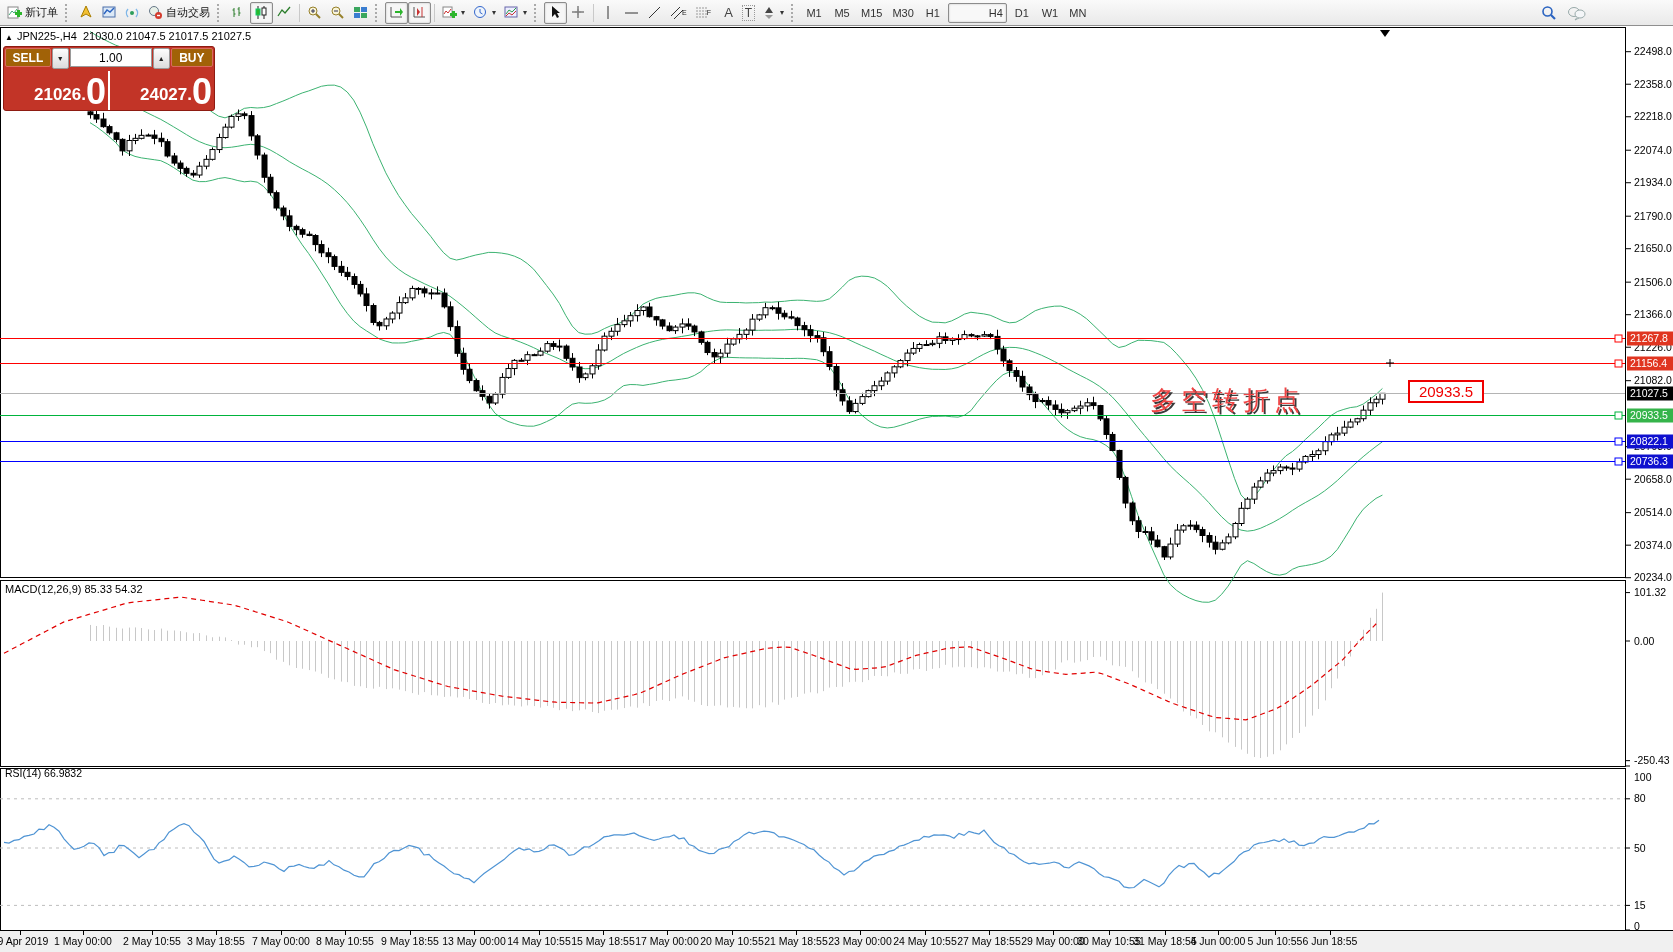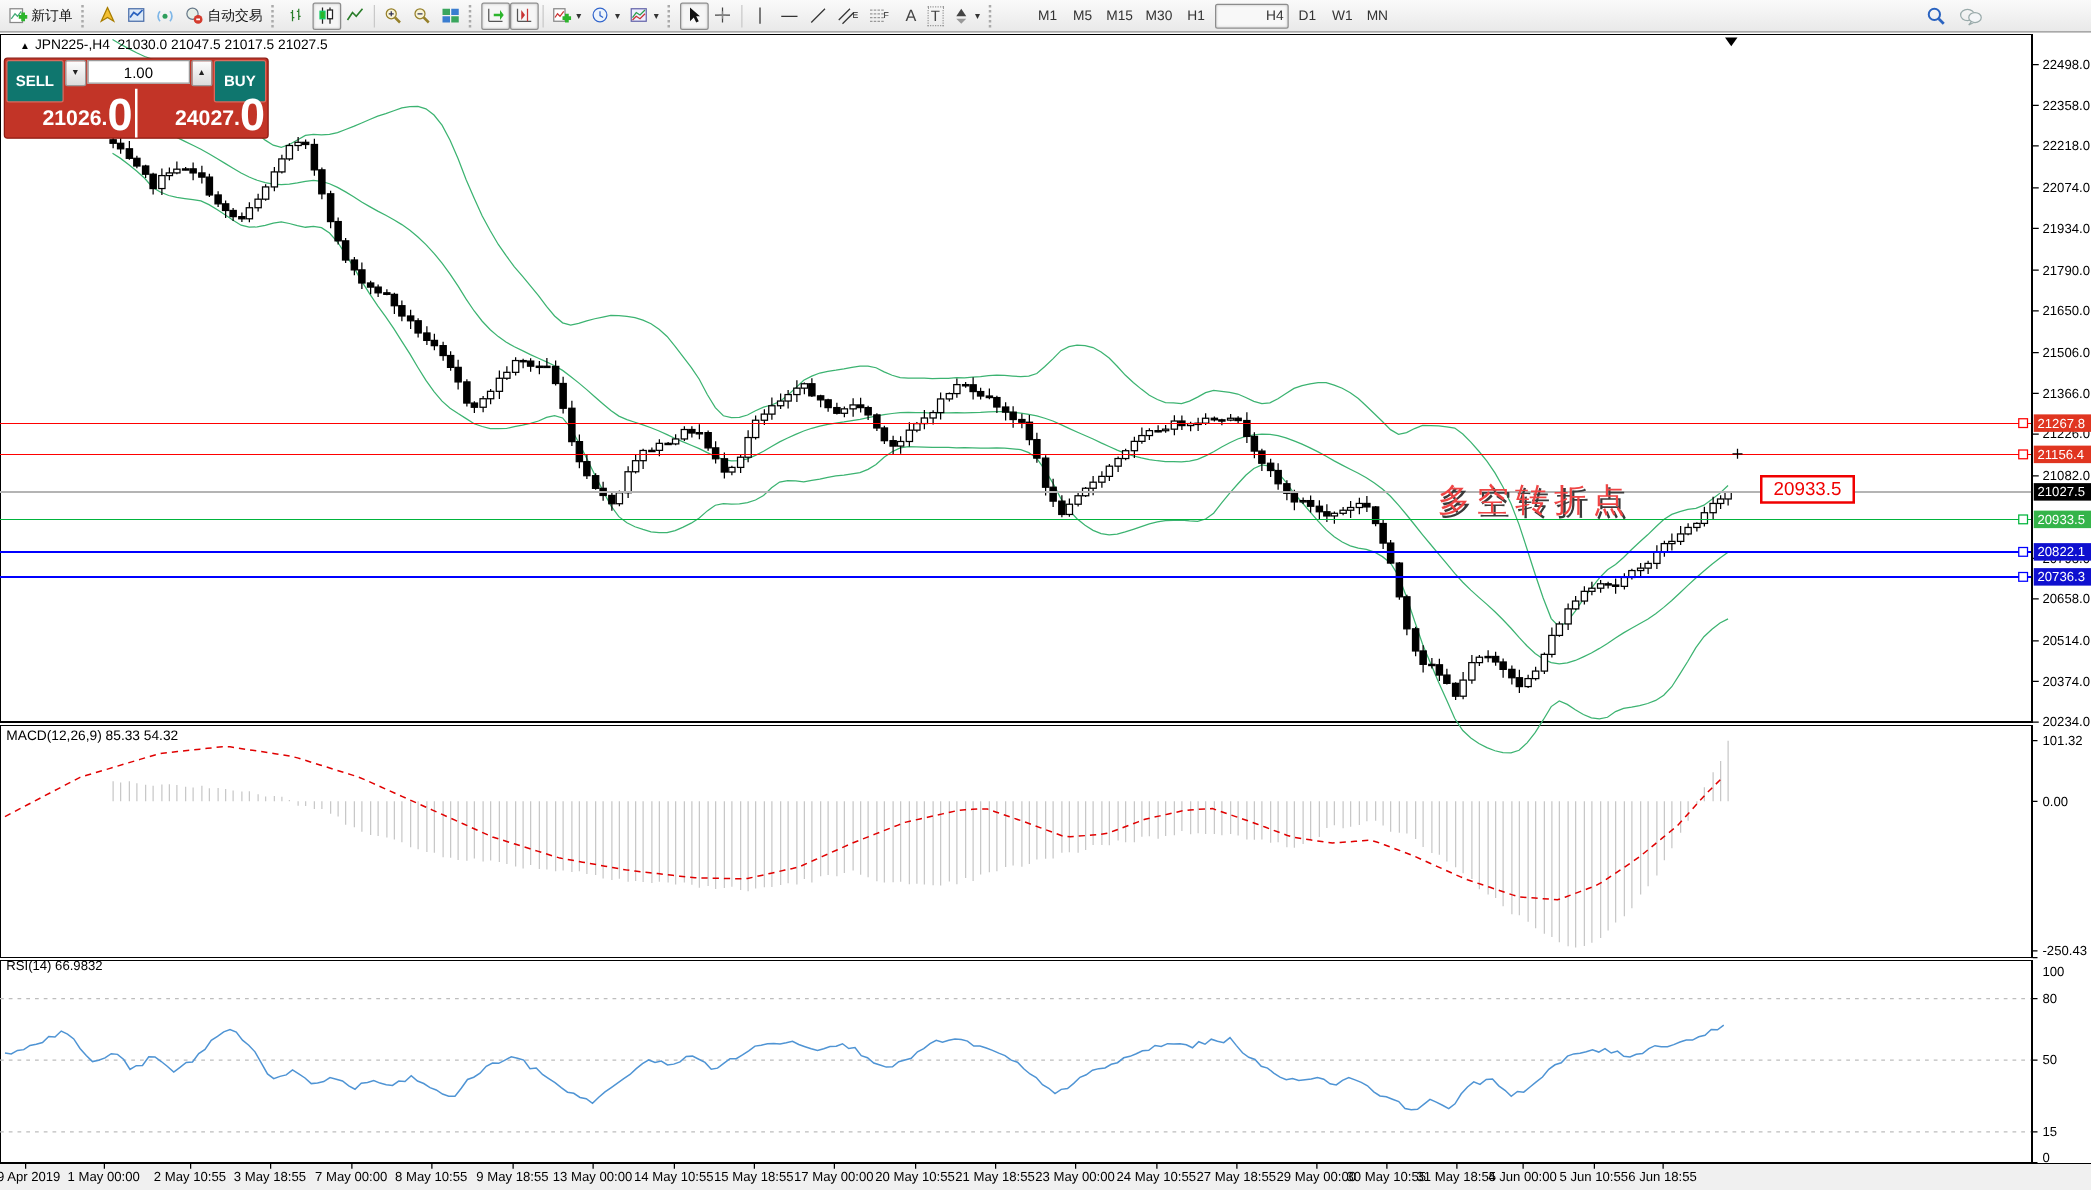--- a/index.html
+++ b/index.html
@@ -15,34 +15,34 @@
   .grip{width:5px;height:18px;border-left:2px dotted #aaa;margin:0 3px;}
   .vsep{width:1px;height:18px;background:#c9c9c9;margin:0 3px;}
   .dd{font-size:8px;color:#333;margin-left:1px;}
   .tfbtn{height:20px;min-width:26px;border:1px solid transparent;display:flex;align-items:center;justify-content:center;
     font-size:11px;color:#333;padding:0 3px;box-sizing:border-box;border-radius:2px;}
   .tfbtn.active{border:1px solid #8c8c8c;background:#f8f8f8;box-shadow:inset 0 0 2px #bbb;padding-left:40px;}
   #tb-right{margin-left:auto;margin-right:86px;display:flex;gap:10px;align-items:center;}
   
   #chart-svg{position:absolute;left:0;top:26px;}
   .overlay{position:absolute;z-index:5;}
-  #symbol-line{left:16px;top:30px;font-size:11px;color:#000;white-space:nowrap;}
+  #symbol-line{left:5px;top:30px;font-size:11px;color:#000;white-space:nowrap;}
   #symbol-line .tri{font-size:8px;margin-right:4px;}
   #macd-label{left:5px;top:583px;font-size:11px;color:#000;}
   #rsi-label{left:5px;top:767px;font-size:10.5px;color:#000;}
   #annotation{left:1150px;top:383px;font-size:26px;font-weight:normal;letter-spacing:5px;
     color:#ef4444;text-shadow:2px 2px 0 #3a3a3a;white-space:nowrap;}
   #price-flag{left:1408px;top:380px;width:72px;height:19px;border:2px solid #f00000;background:#fff;
     color:#f00000;font-size:15px;text-align:center;line-height:19px;}
   
   #trade-panel{left:3px;top:46px;width:212px;height:65px;background:#c23427;border:1px solid #8e1b12;
     border-radius:3px;box-sizing:border-box;padding:1px;}
   #tp-row1{display:flex;height:23px;gap:1px;}
-  .tp-btn{border:1px solid #d96a5e;background:#0f766e;color:#fff;font-size:12px;font-weight:bold;
-    height:34px;display:flex;align-items:center;justify-content:center;border-radius:2px;}
+  .tp-btn{border:1px solid #d96a5e;background:#a16207;color:#fff;font-size:12px;font-weight:bold;
+    height:19px;display:flex;align-items:center;justify-content:center;border-radius:2px;}
   #sell-btn{width:50px;}  #buy-btn{width:46px;}
   .tp-spin{width:17px;height:21px;border:1px solid #9a9a9a;background:linear-gradient(#fdfdfd,#dcdcdc);
     color:#222;font-size:7px;display:flex;align-items:center;justify-content:center;border-radius:2px;}
   #vol-input{width:72px;height:17px;border:1px solid #9a9a9a;font-size:12px;text-align:center;padding:0 4px;}
   #tp-row2{display:flex;height:39px;}
   .tp-price{flex:1;color:#fff;display:flex;align-items:flex-end;justify-content:center;padding-bottom:2px;margin-left:28px;}
   .tp-price .mid{font-size:17px;font-weight:bold;line-height:26px;}
   .tp-price .big{font-size:36px;font-weight:bold;line-height:32px;}
   #tp-div{width:2px;background:#fff;margin:0 1px;}
   input{font-family:"Liberation Sans","DejaVu Sans",sans-serif;}
@@ -219,21 +219,21 @@
       <span style="font-size:12px;color:#444;border:1px dotted #999;padding:0 2px;">T</span>
     </div>
     <div class="tb">
       <svg width="13" height="15">
           <polygon points="6,2 10,8 2,8" fill="#444"></polygon>
           <polygon points="2,10 10,10 6,14" fill="#999"></polygon>
         </svg>
       <span class="dd">▾</span>
     </div>
     <div class="grip"></div>
-    <div id="timeframe-buttons" style="display:flex;gap:2px;margin-left:24px;">
+    <div id="timeframe-buttons" style="display:flex;gap:2px;">
         <div class="tfbtn">M1</div>
         <div class="tfbtn">M5</div>
         <div class="tfbtn">M15</div>
         <div class="tfbtn">M30</div>
         <div class="tfbtn">H1</div>
         <div class="tfbtn active">H4</div>
         <div class="tfbtn">D1</div>
         <div class="tfbtn">W1</div>
         <div class="tfbtn">MN</div>
       </div>

